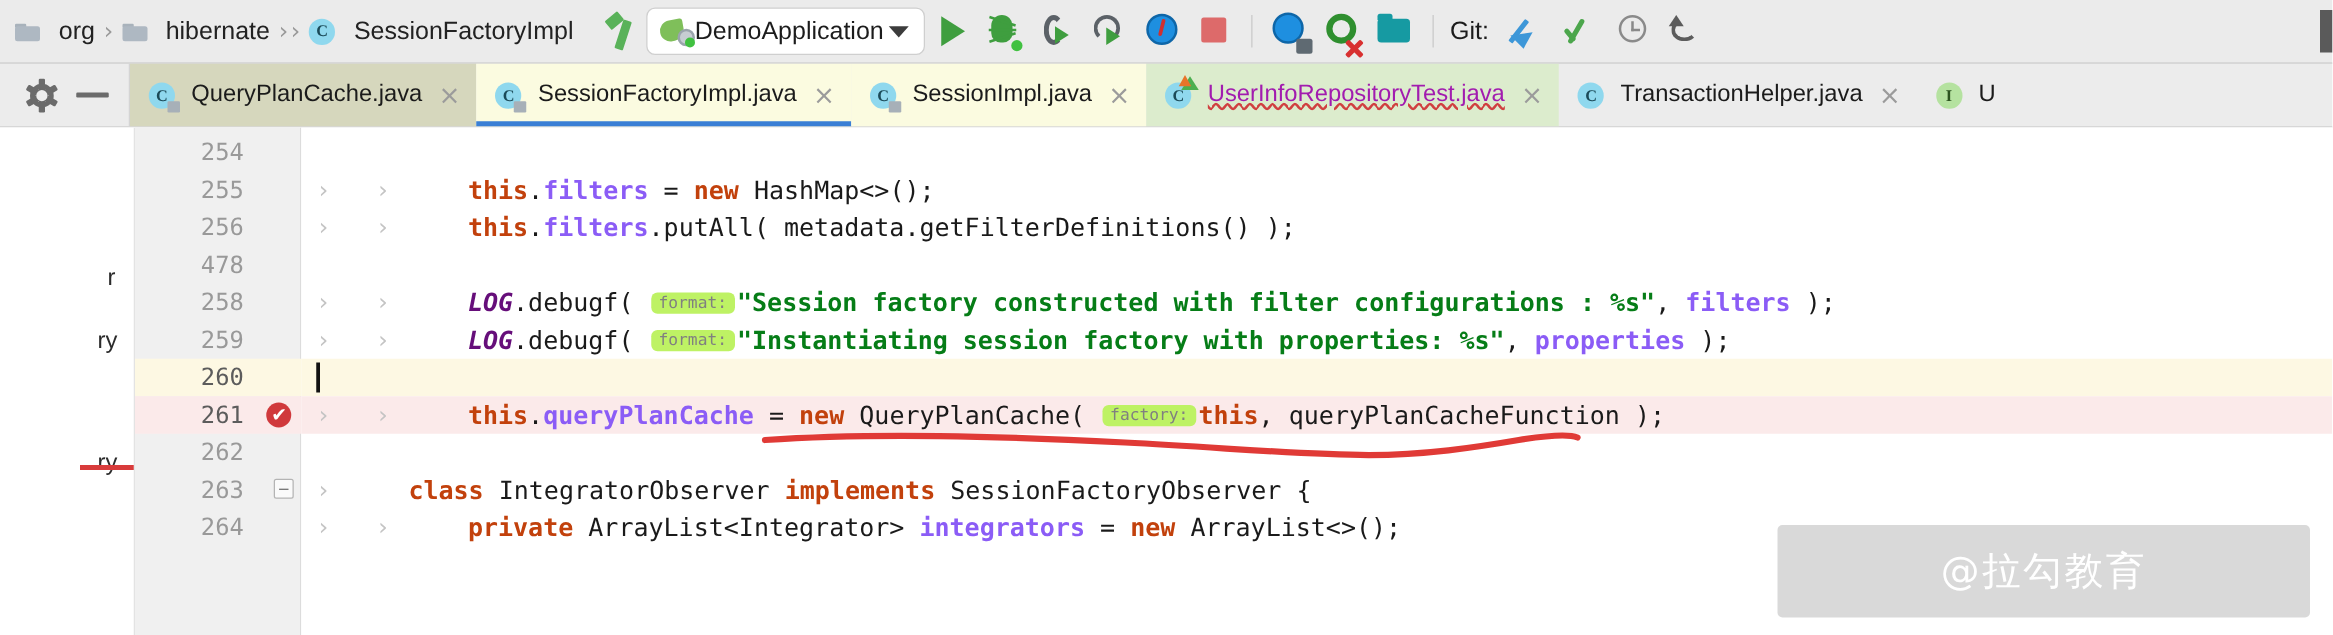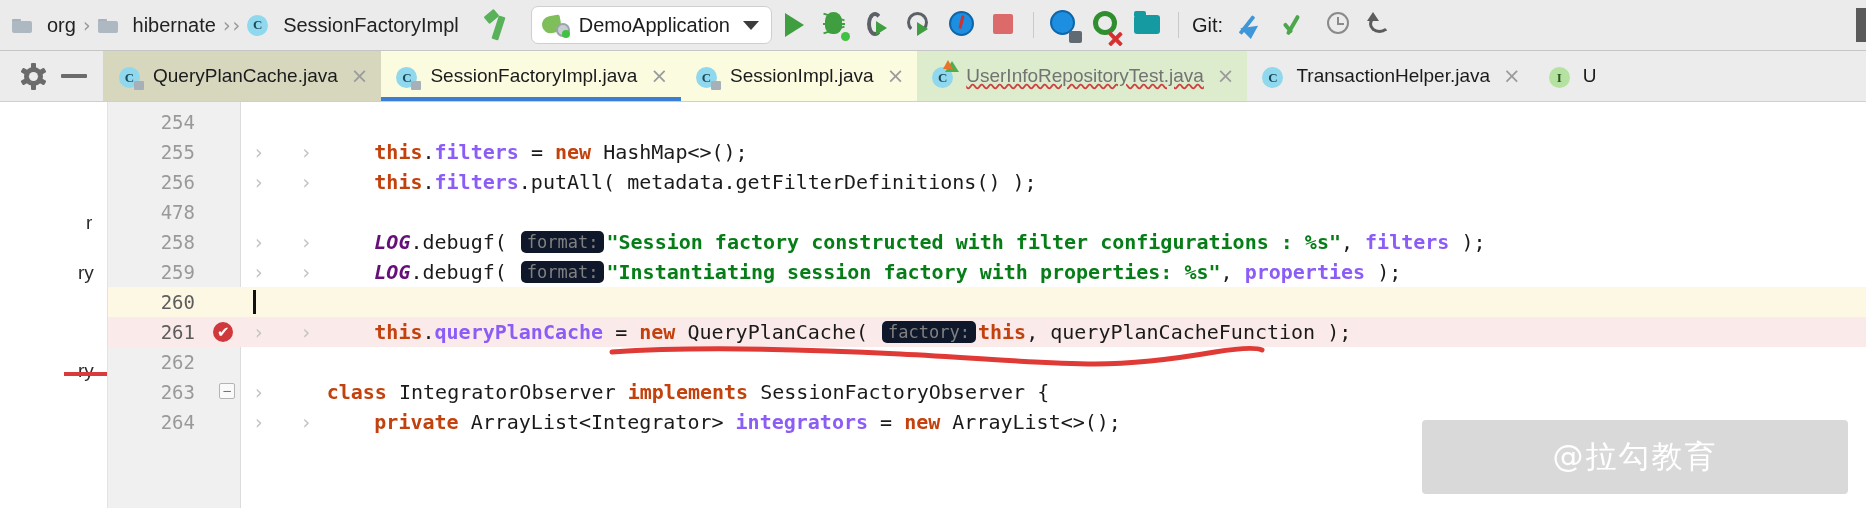--- a/index.html
+++ b/index.html
@@ -63,22 +63,22 @@
     position: absolute; left: 2px; top: 3px; width: 13px; height: 9px;
     background: #59b259; transform: rotate(-40deg); border-radius: 1px;
   }
   .hammer .handle {
     position: absolute; left: 12px; top: 7px; width: 7px; height: 24px;
     background: #59b259; transform: rotate(18deg); border-radius: 1px;
   }
 
   
   .runcfg {
-    display: flex; align-items: center; gap: 9px;
-    height: 38px; margin-left: 14px; padding: 0 12px 0 10px;
+    display: flex; align-items: center; 
+    height: 38px; padding: 0 12px 0 10px;
     background: #fff; border: 1px solid #cfcfcf; border-radius: 7px;
   }
   .spring-ic { width: 28px; height: 24px; position: relative; }
   .spring-ic .leaf {
     position: absolute; left: 0; top: 3px; width: 19px; height: 17px;
     background: #7fbf5a; border-radius: 12px 3px 12px 12px;
     transform: rotate(-10deg);
   }
   .spring-ic .gear {
     position: absolute; right: 0; bottom: 0; width: 14px; height: 14px;
@@ -245,21 +245,21 @@
     background: #ececec; border-radius: 50%; z-index: 2;
   }
   .minus-ic { width: 26px; height: 4px; background: #6b6b6b; border-radius: 1px; }
 
   .etab {
     display: flex; align-items: center; gap: 11px;
     padding: 0 13px 0 15px; height: 100%;
     font-size: 19px; color: #1b1b1b; white-space: nowrap;
     position: relative; cursor: default;
   }
-  .etab .tabname.modified { color: #737373; text-decoration: underline;
+  .etab .tabname.modified { color: #a21caf; text-decoration: underline;
      text-decoration-color: #d04040; text-decoration-style: wavy; }
   .etab-close {
     color: #9b9b9b; font-size: 21px; line-height: 1;
     font-family: "DejaVu Sans", sans-serif; margin-left: 2px;
   }
   .tab-ic-wrap { position: relative; width: 23px; height: 23px; }
   .tab-ic-wrap .lock {
     position: absolute; right: -2px; bottom: -2px;
     width: 10px; height: 9px; background: #a7b0b8; border-radius: 1px;
   }
@@ -341,22 +341,22 @@
     font-size: 20px; white-space: pre;
   }
   .ind { color: #c4c4c4; font-size: 19px; font-family: "DejaVu Sans", sans-serif; }
   .kw  { color: #c2410c; font-weight: bold; }
   .fld { color: #8b5cf6; font-weight: bold; }
   .stat{ color: #660e7a; font-weight: bold; font-style: italic; }
   .str { color: #067d17; font-weight: bold; }
   .pln { color: #1a1a1a; }
   .dotsep { color: #bdbdbd; }
   .hint {
-    color: #808080; background: #0f172a; border-radius: 5px;
-    padding: 1px 6px; font-size: 17px; margin: 0 2px;
+    color: #808080; background: #bef264; border-radius: 5px;
+    padding: 1px 6px; font-size: 13px; margin: 0 2px;
     font-family: "DejaVu Sans Mono", monospace;
   }
   .caret {
     display: inline-block; width: 3px; height: 24px;
     background: #111; vertical-align: middle;
   }
 
   
   .annot { position: absolute; left: 0; top: 0; pointer-events: none; }
 

